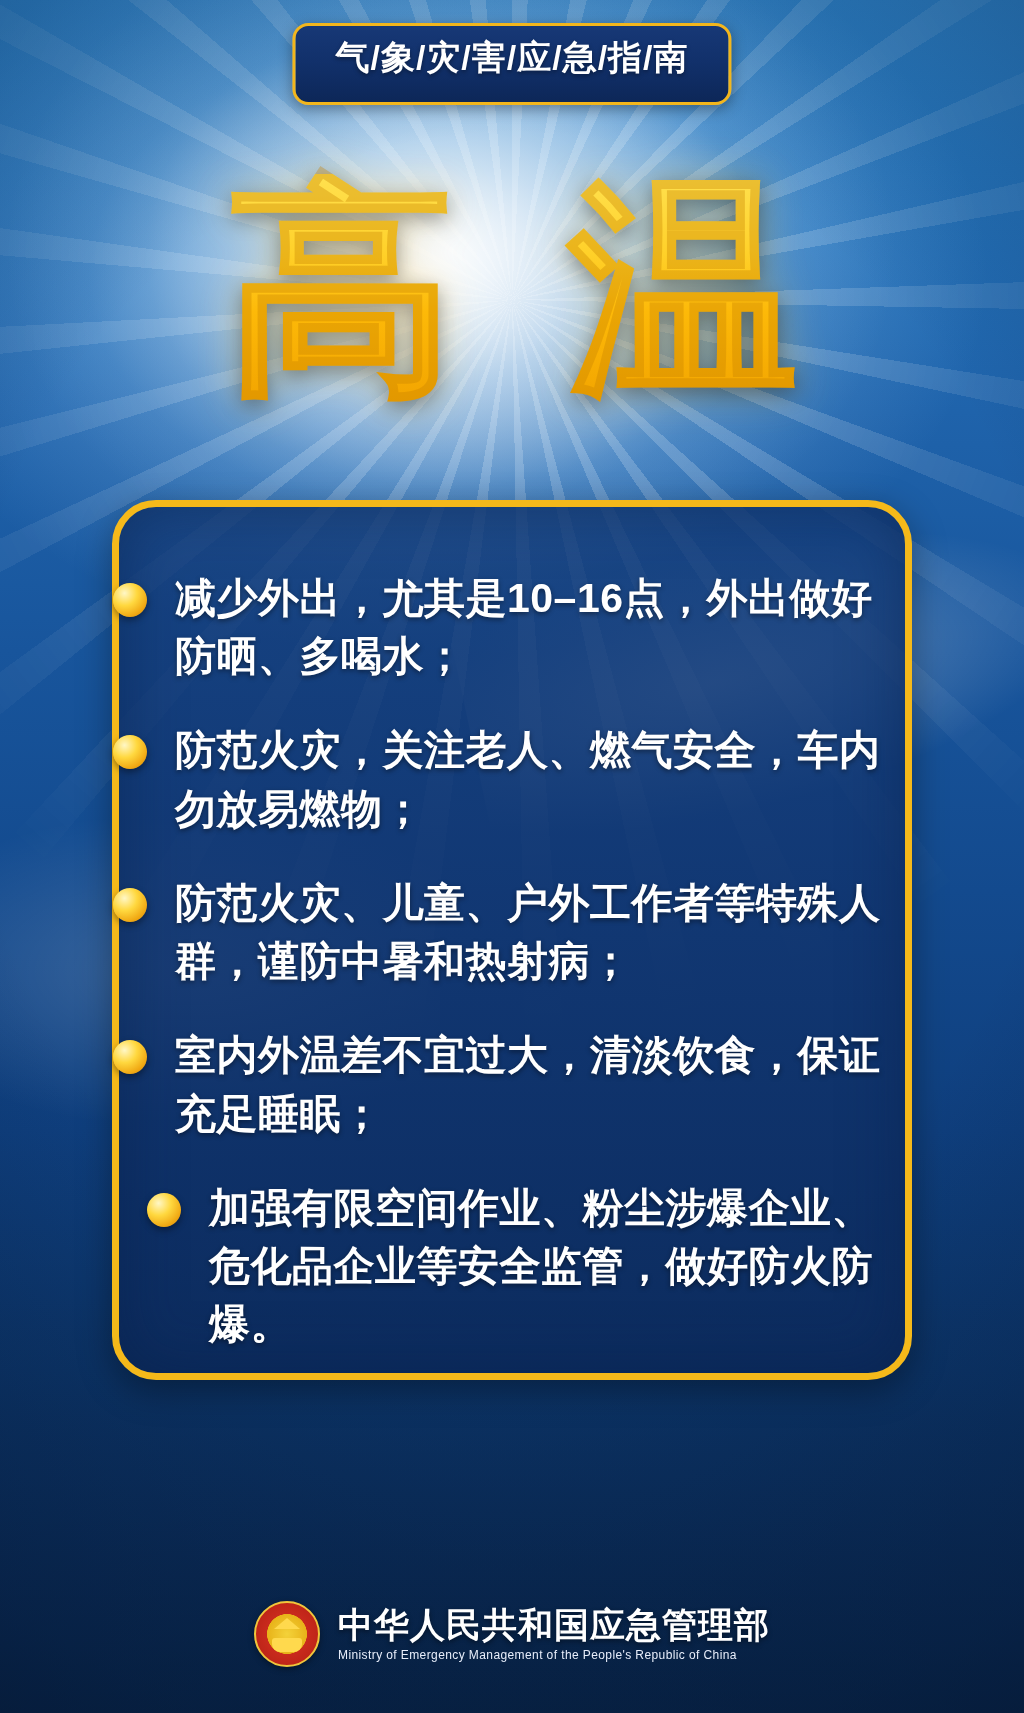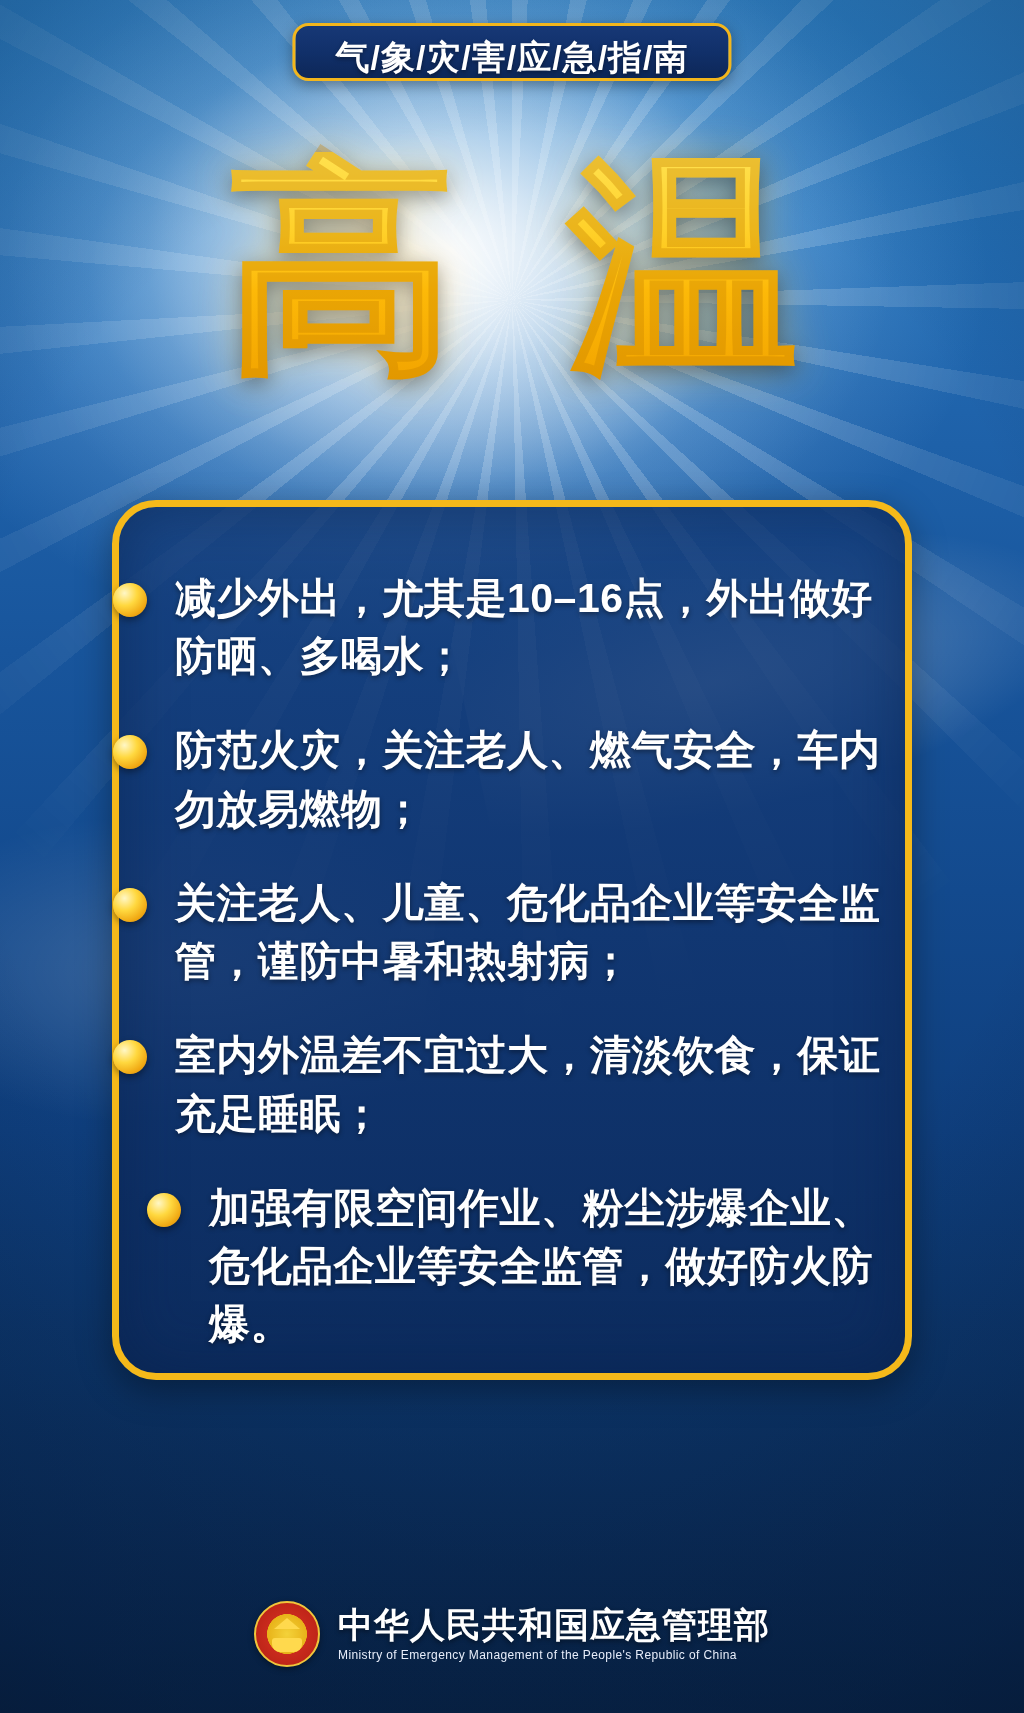--- a/index.html
+++ b/index.html
@@ -72,41 +72,41 @@
     background: radial-gradient(ellipse 1200px 1300px at 50% 42%, rgba(0,0,0,0) 45%, rgba(4,20,48,0.35) 80%, rgba(3,16,40,0.6) 100%);
     pointer-events: none;
   }
 
   
   .ribbon {
     position: absolute;
     left: 50%;
     top: 23px;
     transform: translateX(-50%);
-    padding: 14px 40px 4px;
+    padding: 14px 40px 28px;
     border-radius: 16px;
     background: linear-gradient(180deg, #173876 0%, #11306a 50%, #0d2758 100%);
     border: 3px solid #f3b61c;
     box-shadow: 0 4px 14px rgba(0,0,0,0.35);
   }
   .ribbon-text {
     color: #ffffff;
     font-size: 34px;
     font-weight: bold;
     letter-spacing: 1px;
     line-height: 1;
     white-space: nowrap;
     text-shadow: 0 2px 4px rgba(0,0,0,0.4);
   }
 
   
   .title {
     position: absolute;
     left: 50%;
-    top: 152px;
+    top: 174px;
     transform: translateX(-50%);
     font-size: 230px;
     line-height: 1;
     font-weight: bold;
     letter-spacing: 24px;
     text-indent: 24px;
     white-space: nowrap;
     background: linear-gradient(180deg, #ffe14f 0%, #ffd12a 34%, #fdb908 60%, #f2a400 100%);
     -webkit-background-clip: text;
     background-clip: text;
@@ -241,21 +241,21 @@
         <div class="tip-text">减少外出，尤其是10–16点，外出做好防晒、多喝水；</div>
       </div>
 
       <div class="tip">
         <span class="bullet"></span>
         <div class="tip-text">防范火灾，关注老人、燃气安全，车内勿放易燃物；</div>
       </div>
 
       <div class="tip">
         <span class="bullet"></span>
-        <div class="tip-text">关注老人、儿童、危化品企业等安全监管，谨防中暑和热射病；</div>
+        <div class="tip-text">防范火灾、儿童、户外工作者等特殊人群，谨防中暑和热射病；</div>
       </div>
 
       <div class="tip">
         <span class="bullet"></span>
         <div class="tip-text">室内外温差不宜过大，清淡饮食，保证充足睡眠；</div>
       </div>
 
       <div class="tip">
         <span class="bullet"></span>
         <div class="tip-text">加强有限空间作业、粉尘涉爆企业、危化品企业等安全监管，做好防火防爆。</div>

